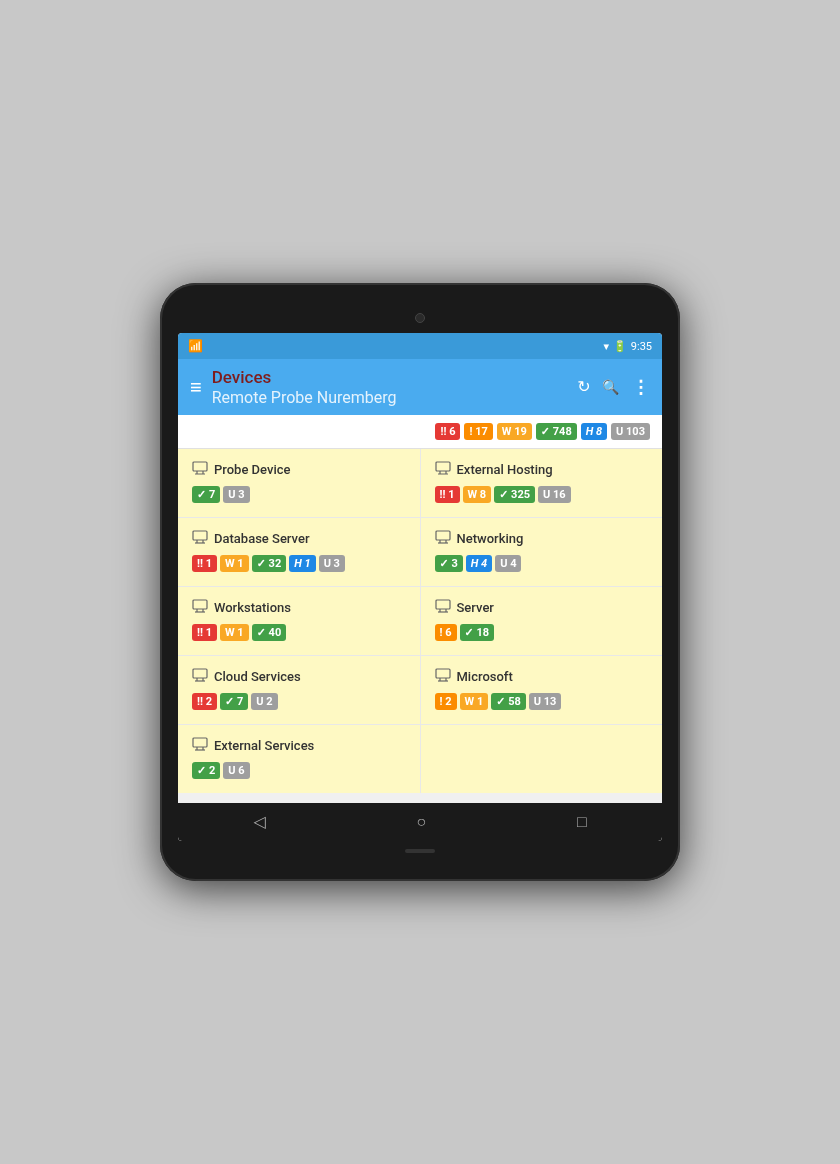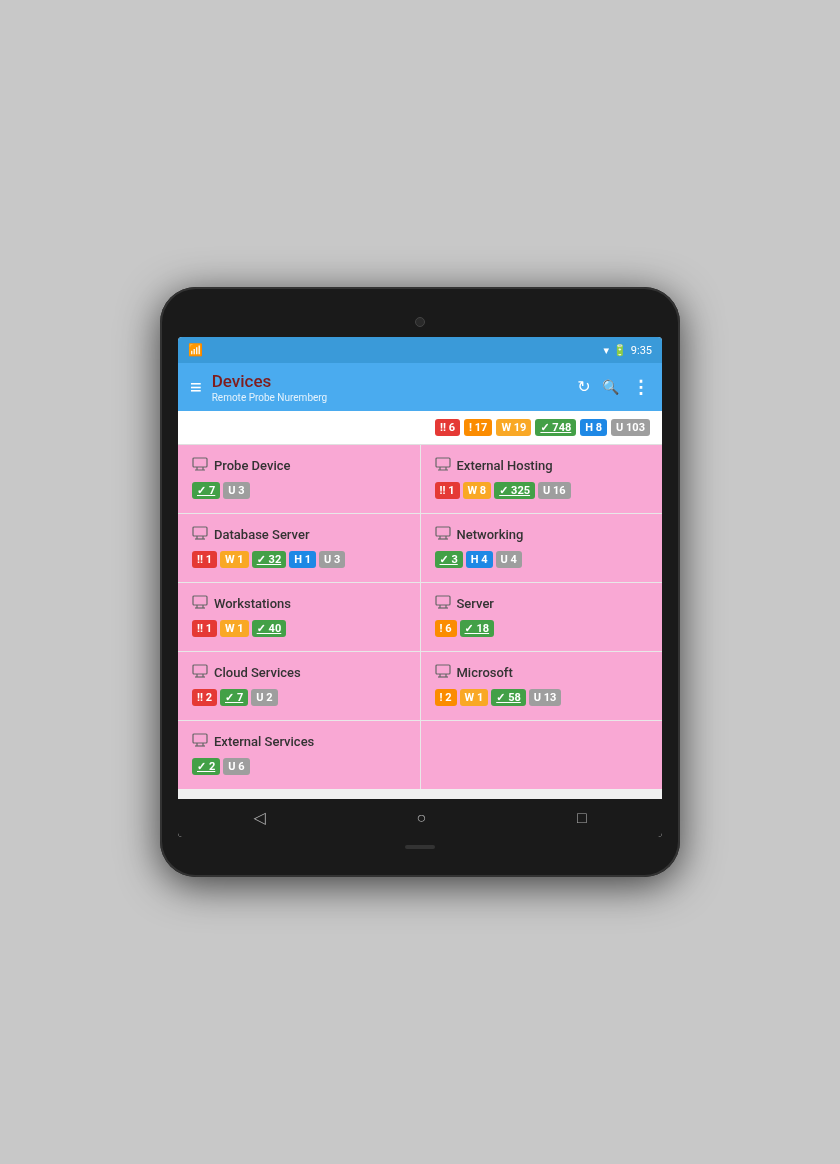--- a/index.html
+++ b/index.html
@@ -79,21 +79,21 @@
       flex: 1;
     }
     .app-bar-title {
       color: #7f1d1d;
       font-size: 17px;
       font-weight: 500;
       line-height: 1.2;
     }
     .app-bar-subtitle {
       color: rgba(255,255,255,0.85);
-      font-size: 10px;
+      font-size: 16px;
     }
     .app-bar-actions {
       display: flex;
       gap: 12px;
       align-items: center;
     }
     .app-bar-actions span {
       color: white;
       font-size: 18px;
       cursor: pointer;
@@ -117,34 +117,34 @@
       font-size: 11px;
       font-weight: bold;
       color: white;
       gap: 2px;
       min-width: 22px;
       justify-content: center;
     }
     .badge-red { background: #e53935; }
     .badge-orange { background: #fb8c00; }
     .badge-yellow { background: #f9a825; }
-    .badge-green { background: #43a047; text-decoration: underline; }
-    .badge-blue { background: #1e88e5; }
+    .badge-green { background: #43a047; }
+    .badge-blue { background: #1e88e5; font-style: italic; }
     .badge-gray { background: #9e9e9e; }
 
     
     .device-grid {
       display: grid;
       grid-template-columns: 1fr 1fr;
       background: #e8e8e8;
       gap: 1px;
     }
 
     .device-card {
-      background: #f9a8d4;
+      background: #fef9c3;
       padding: 12px 14px 14px 14px;
       cursor: pointer;
     }
 
     .device-card-header {
       display: flex;
       align-items: center;
       gap: 6px;
       margin-bottom: 8px;
     }

